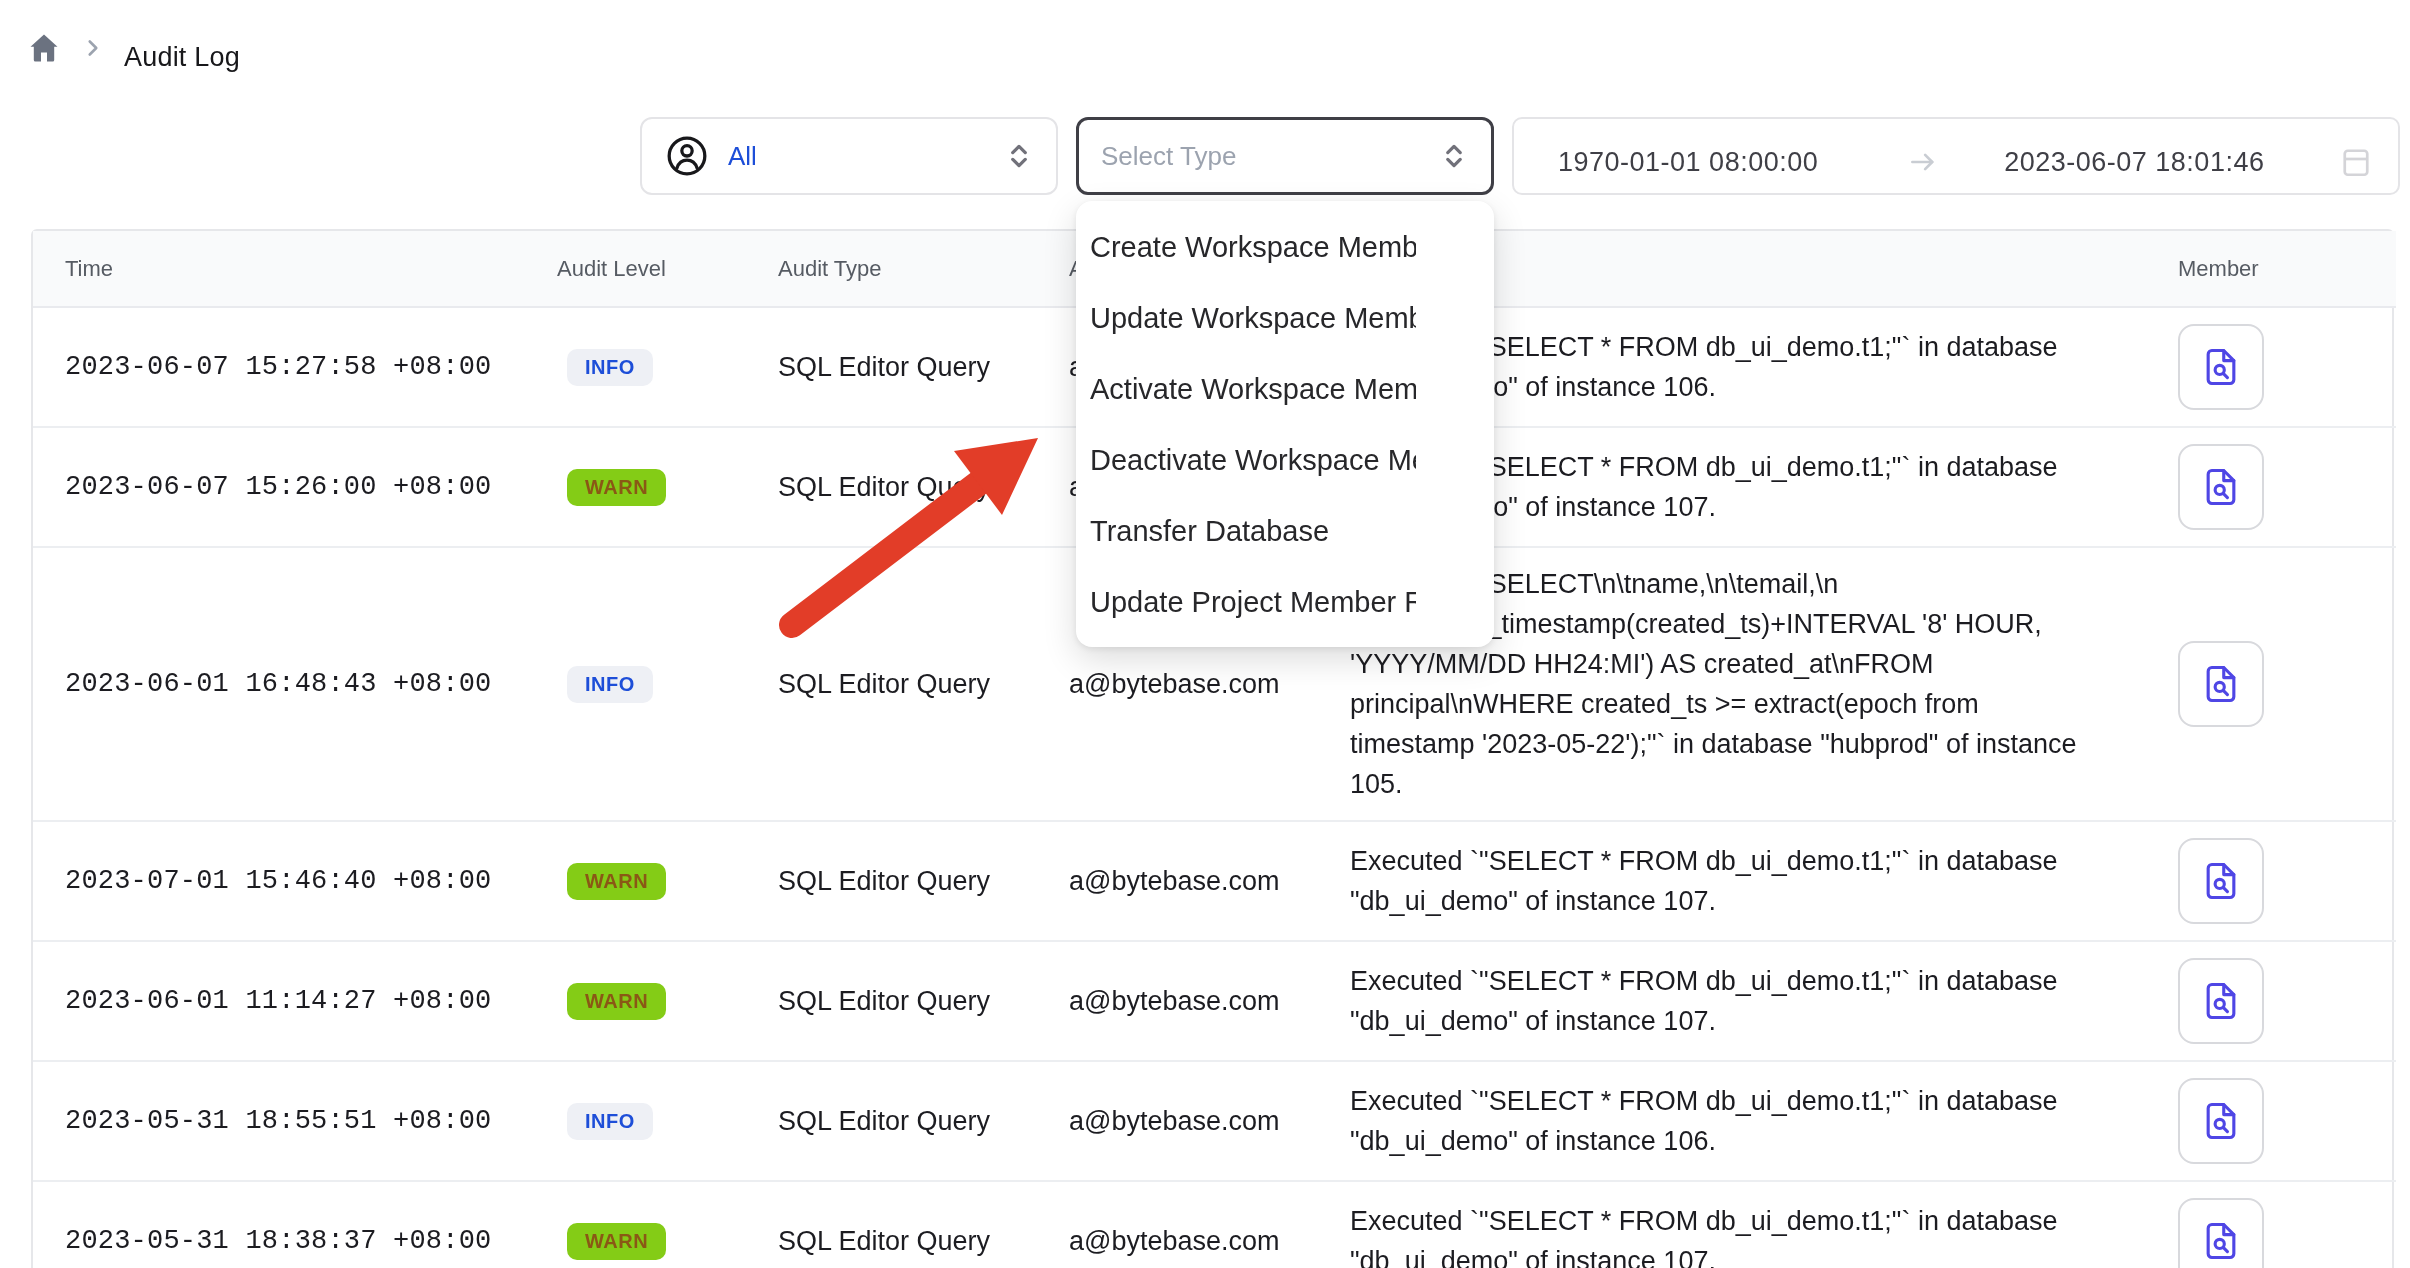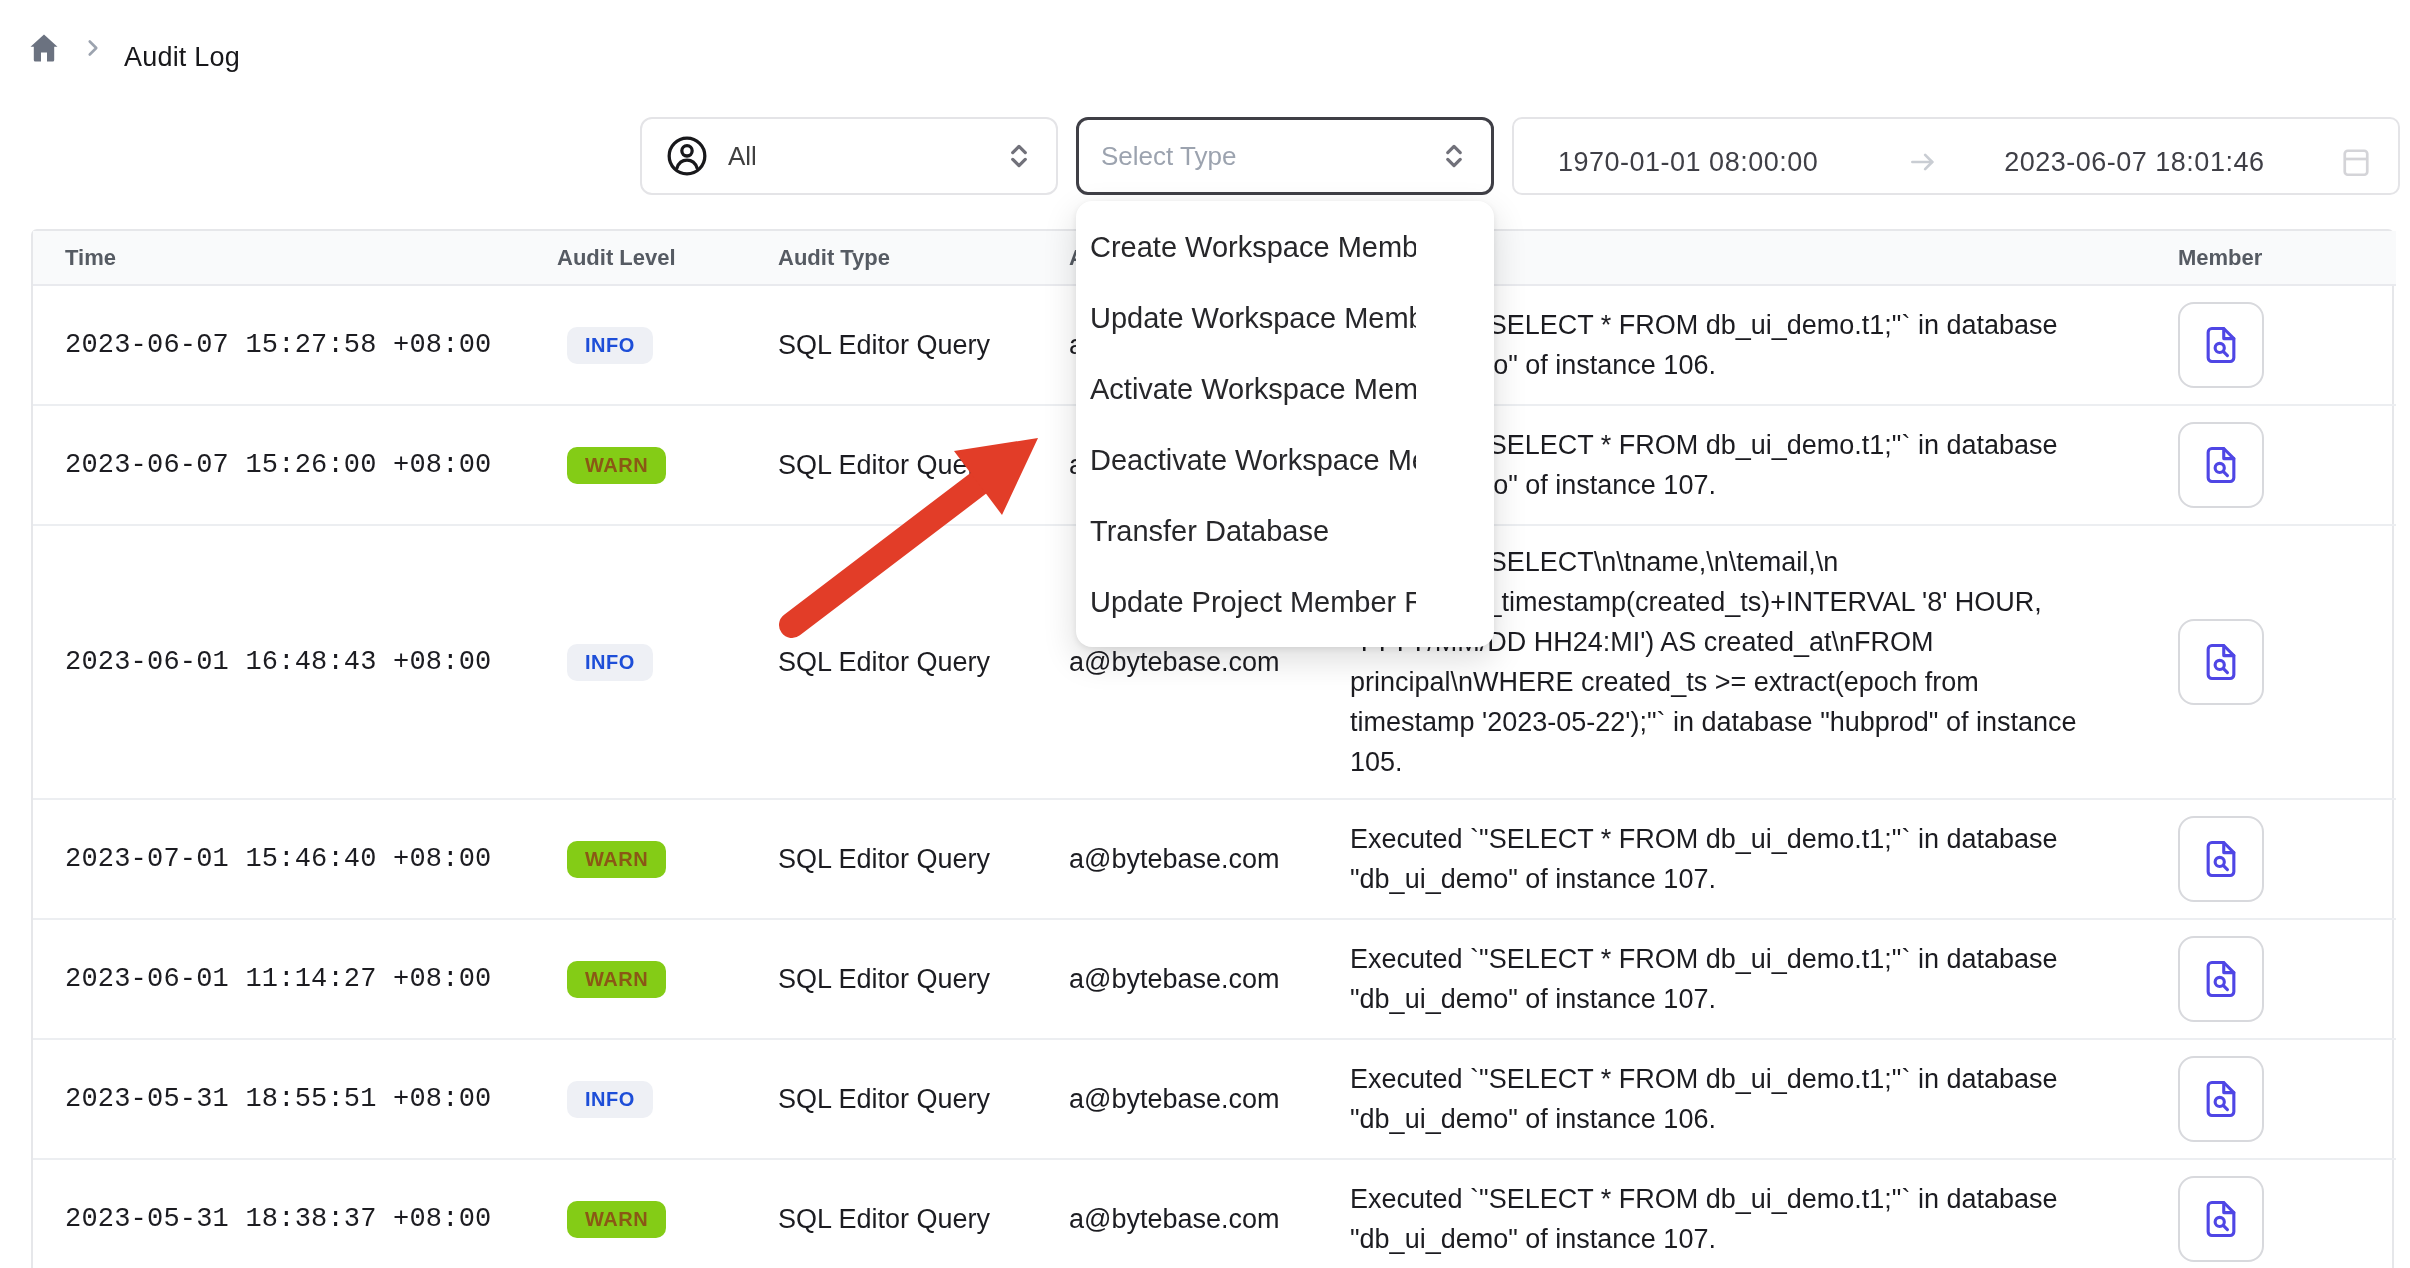--- a/index.html
+++ b/index.html
@@ -9,33 +9,33 @@
 
   
   .breadcrumb { position:absolute; top:22px; left:26px; display:flex; align-items:center; gap:18px; }
   .crumb-title { font-size:27px; font-weight:500; color:#18181b; letter-spacing:.2px;margin-top:20px; }
 
   
   .filters { position:absolute; top:117px; left:640px; display:flex; gap:18px; align-items:center; }
   .select { width:418px; height:78px; border:2px solid #e4e4e7; border-radius:12px; background:#fff;
             display:flex; align-items:center; padding:0 22px; gap:18px; }
   .select .chevrons { margin-left:auto; display:flex; }
-  .select-value { font-size:26px; color:#404040; }
+  .select-value { font-size:26px; color:#1d4ed8; }
   .type-select { border:3px solid #3f3f46;gap:30px; }
   .placeholder { font-size:26px; color:#9ca3af; }
   .daterange { width:888px; height:78px; border:2px solid #e4e4e7; border-radius:10px; background:#fff;
                display:flex; align-items:center; padding:12px 24px 0 44px; }
   .date-text { font-size:27px; color:#3f3f46; letter-spacing:.5px; }
   .range-arrow { margin:0 64px 0 88px; display:flex; }
   .cal { margin-left:auto; display:flex; }
 
   
   .table-wrap { position:absolute; top:229px; left:31px; width:2363px; border:2px solid #e6e7ea; border-radius:6px; background:#fff; z-index:1; }
   table { width:100%; border-collapse:collapse; table-layout:fixed; }
-  thead th { background:#f9fafb; height:54px; font-size:22px; font-weight:700; color:#565b63;
+  thead th { background:#f9fafb; height:76px; font-size:22px; font-weight:400; color:#565b63;
              text-align:left; border-bottom:2px solid #e9eaee; }
   th.h-time, td.c-time { padding-left:32px; }
   th.h-type, td.c-type, th.h-actor, td.c-actor, th.h-comment { padding-left:5px; }
   th.h-payload, td.c-payload { padding-left:17px; }
   tbody td { border-bottom:2px solid #eceef1; vertical-align:middle; padding-top:16px; padding-bottom:16px;
              font-size:27px; color:#1c1c21; }
   td.c-comment { padding-left:5px; padding-right:62px; line-height:40px; }
   td.c-time { letter-spacing:.2px; white-space:nowrap;font-family:Liberation Mono, monospace; }
   .badge { display:inline-block; margin-left:10px; padding:7px 18px; border-radius:10px;
            font-size:20px; font-weight:700; letter-spacing:.5px; }

